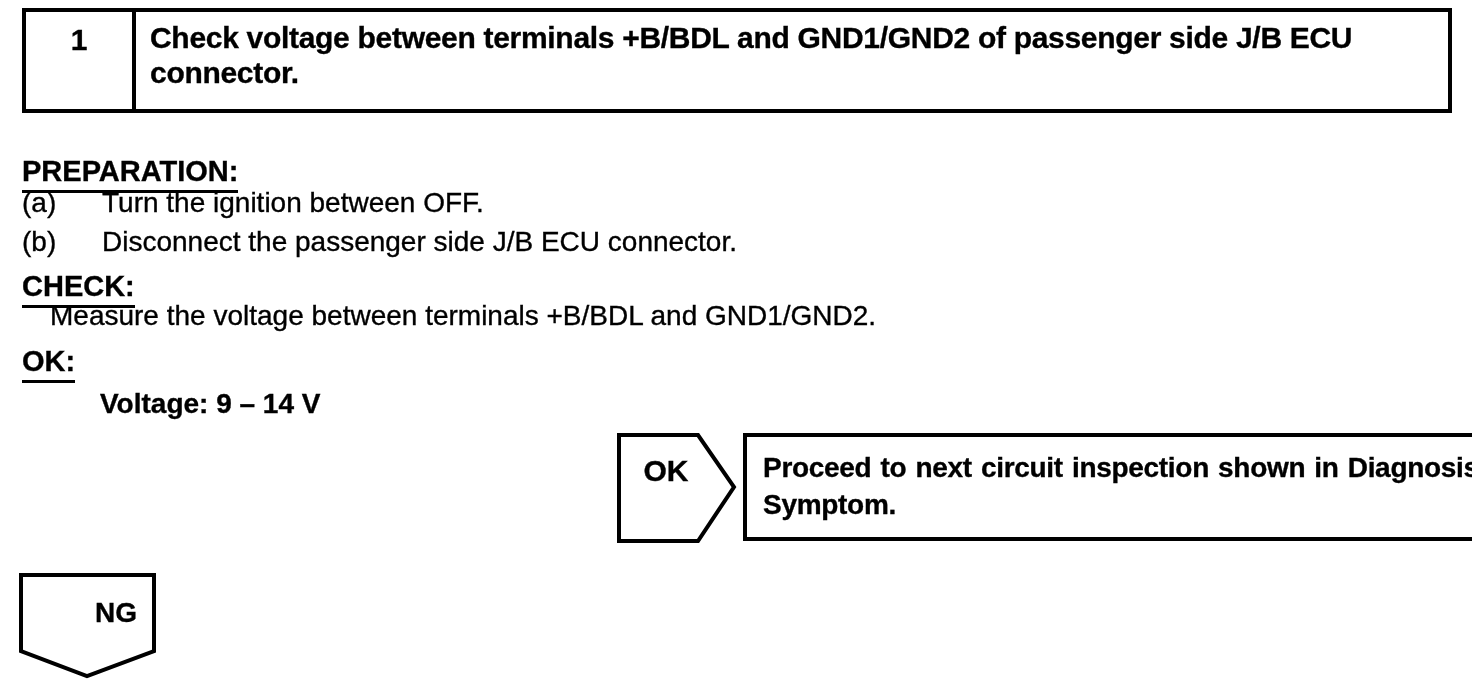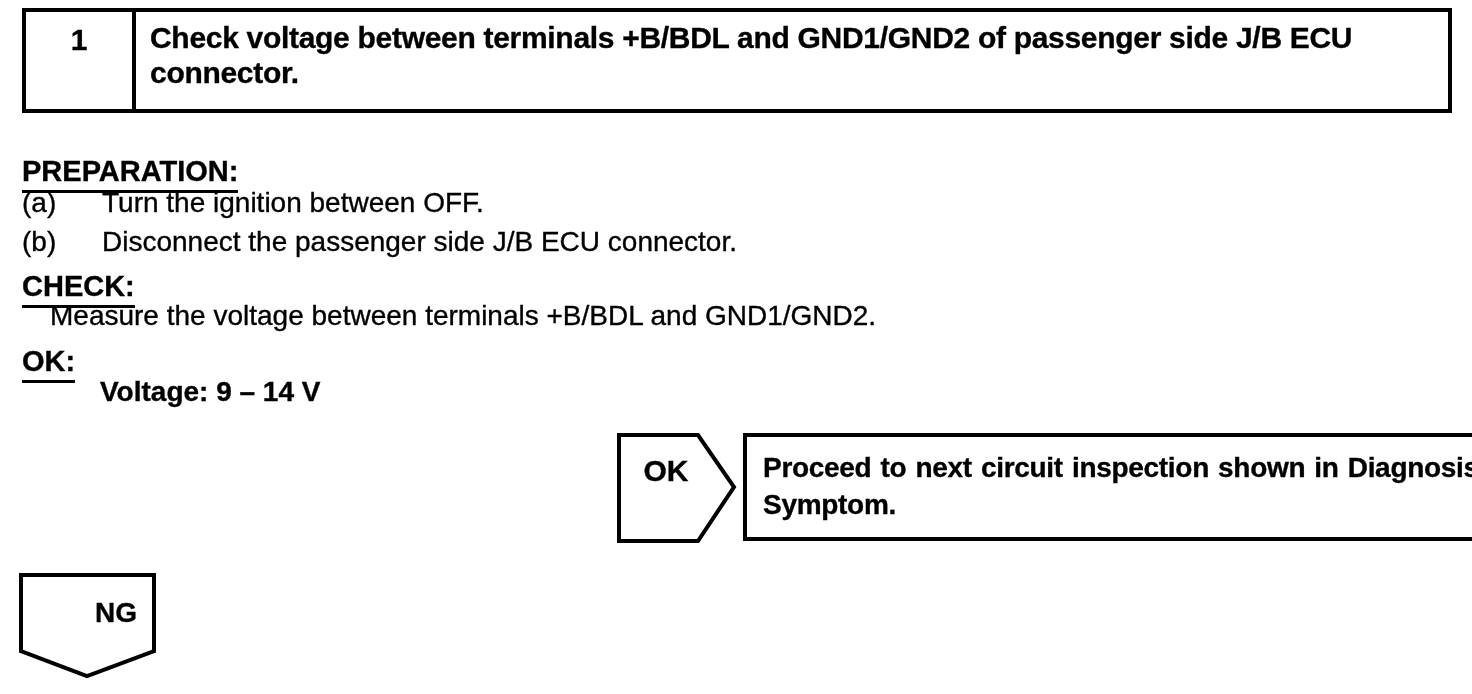--- a/index.html
+++ b/index.html
@@ -131,21 +131,21 @@
   <div class="line" style="top:226px;">
     <span class="item-label">(b)</span><span>Disconnect the passenger side J/B ECU connector.</span>
   </div>
 
   <div class="line" style="top:300px;margin-left:28px;">Measure the voltage between terminals +B/BDL and GND1/GND2.</div>
 
   <div class="line heading" style="top:337px;">
     <span class="u">OK:</span>
   </div>
 
-  <div class="line spec-line" style="top:376px;text-align:center;">Voltage: 9 – 14 V</div>
+  <div class="line spec-line" style="top:388px;text-align:center;">Voltage: 9 – 14 V</div>
 
   <svg class="flow-shape-svg" style="left:617px; top:433px;" width="120" height="110" viewBox="0 0 120 110">
     <polygon points="2,2 81,2 117,54 81,108 2,108" fill="#ffffff" stroke="#000000" stroke-width="4" stroke-linejoin="miter"></polygon>
   </svg>
   <div class="flow-label" style="left:617px; top:456px; width:98px;">OK</div>
 
   <div class="action-box">Proceed to next circuit inspection shown in Diagnosis by Symptom.</div>
 
   <svg class="flow-shape-svg" style="left:19px; top:573px;" width="138" height="106" viewBox="0 0 138 106">
     <polygon points="2,2 135,2 135,78 68,103 2,78" fill="#ffffff" stroke="#000000" stroke-width="4" stroke-linejoin="miter"></polygon>

